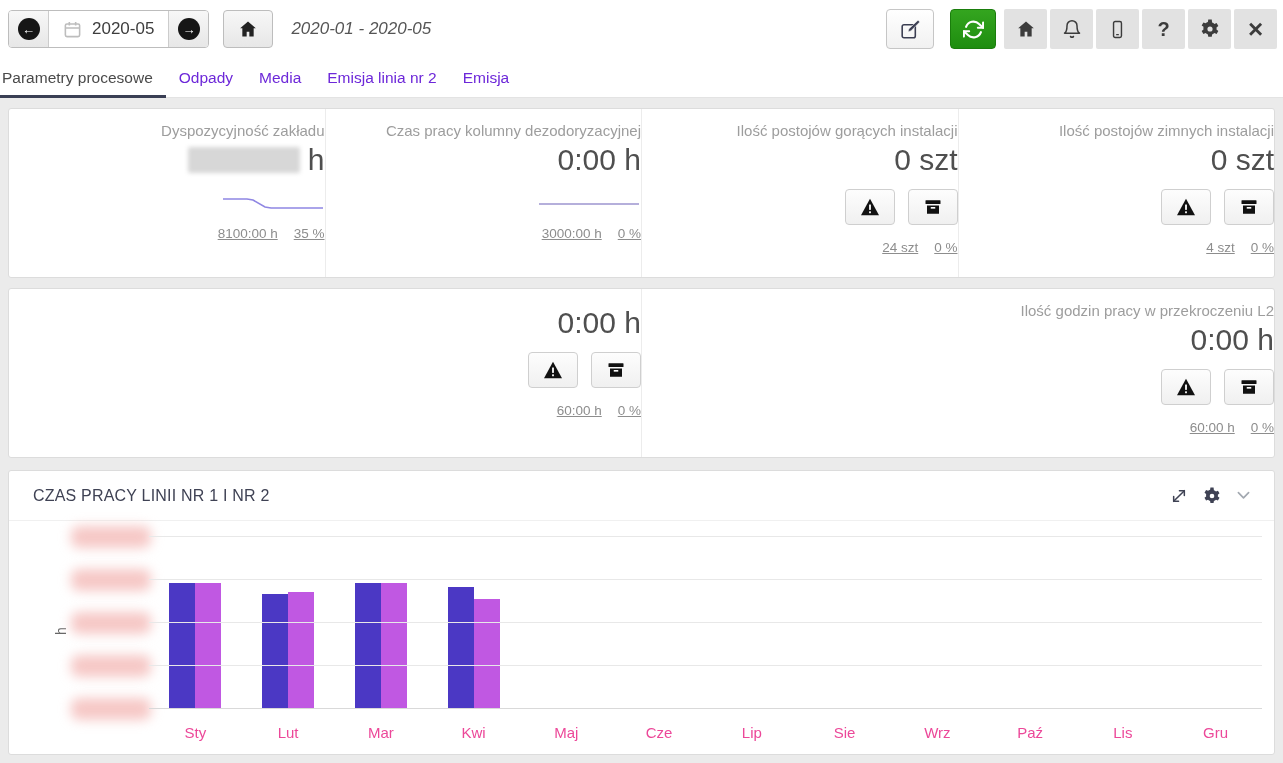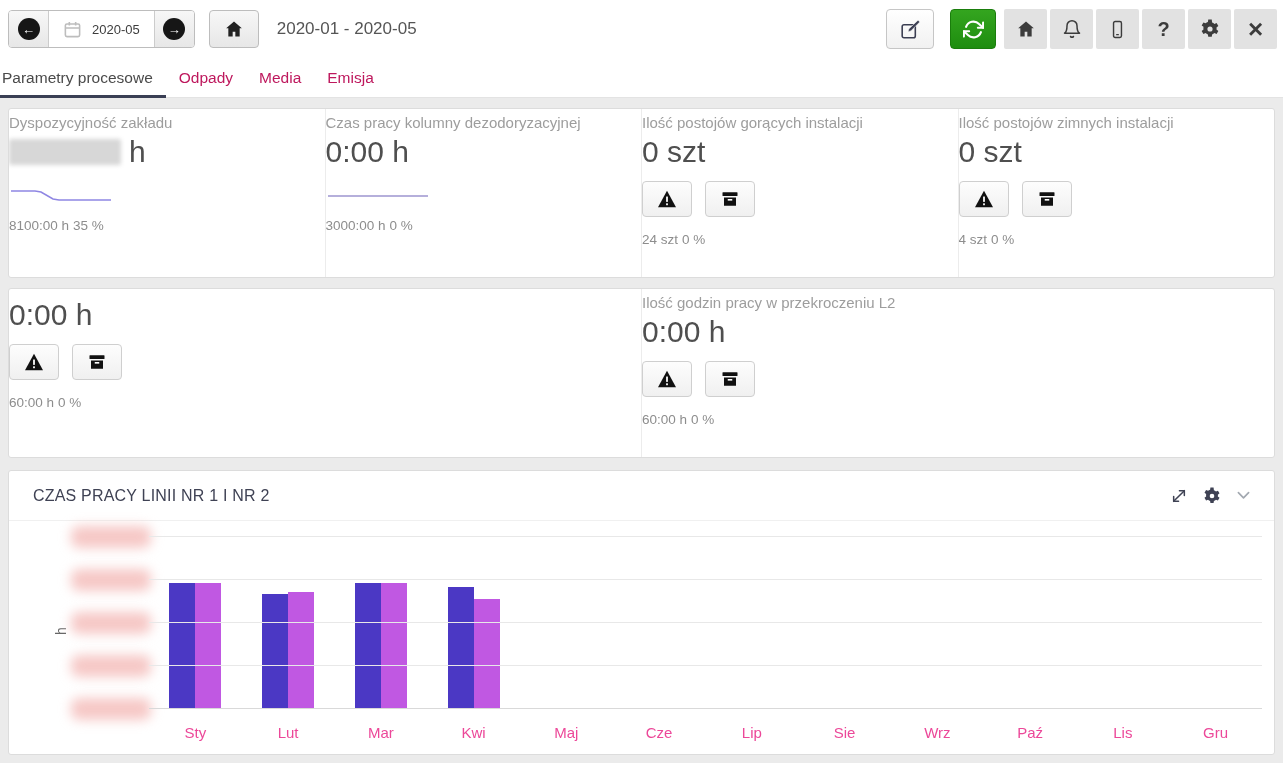--- a/index.html
+++ b/index.html
@@ -6,47 +6,47 @@
   html,body { width:1283px; height:763px; background:#ebebeb; font-family:"Liberation Sans", sans-serif; overflow:hidden; }
 
   
   .topbar { height:58px; background:#fff; display:flex; align-items:center; padding:0 6px 0 8px; }
   .date-group { display:flex; align-items:stretch; height:38px; border:1px solid #bdbdbd; border-radius:4px; overflow:hidden; background:#fff; }
   .nav-btn { width:40px; display:flex; align-items:center; justify-content:center; background:linear-gradient(#f7f7f7,#e7e7e7); cursor:pointer; }
   .nav-btn.left { border-right:1px solid #ccc; }
   .nav-btn.right { border-left:1px solid #ccc; }
   .circle-arrow { width:22px; height:22px; border-radius:50%; background:#161616; color:#fff; display:flex; align-items:center; justify-content:center; font-size:13px; font-weight:bold; }
   .period-field { display:flex; align-items:center; gap:10px; padding:0 14px; background:#fff; }
-  .period-text { font-size:13px; color:#3d3d3d; }
+  .period-text { font-size:17px; color:#3d3d3d; }
   .tool-home { margin-left:14px; width:50px; height:38px; border:1px solid #bdbdbd; border-radius:4px; background:linear-gradient(#f7f7f7,#e7e7e7); display:flex; align-items:center; justify-content:center; cursor:pointer; }
-  .range-label { margin-left:18px; font-size:17px; color:#555; }
+  .range-label { margin-left:18px; font-size:17px; color:#555;font-style:italic; }
   .tb-spacer { flex:1; }
   .edit-btn { width:48px; height:40px; border:1px solid #c6c6c6; border-radius:4px; background:linear-gradient(#ffffff,#f1f1f1); display:flex; align-items:center; justify-content:center; cursor:pointer; }
   .refresh-btn { width:46px; height:40px; margin-left:16px; border:1px solid #1a7d0c; border-radius:4px; background:linear-gradient(#34a51f,#1e8d0f); display:flex; align-items:center; justify-content:center; cursor:pointer; }
   .sq-btn { width:43px; height:40px; margin-left:3px; background:#e2e2e2; display:flex; align-items:center; justify-content:center; color:#3c3c3c; cursor:pointer; border-radius:2px; }
   .sq-btn.first { margin-left:8px; }
   .qmark { font-size:20px; font-weight:bold; color:#3c3c3c; }
   .xmark { font-size:26px; font-weight:bold; color:#3c3c3c; line-height:20px; }
 
   
   .tabs { height:40px; background:#fff; border-bottom:1px solid #e3e3e3; display:flex; align-items:flex-end; padding:0; }
-  .tab { padding:9px 13px 10px 13px; font-size:15.5px; color:#be185d; cursor:pointer; white-space:nowrap; }
+  .tab { padding:9px 13px 10px 13px; font-size:15.5px; color:#6d28d9; cursor:pointer; white-space:nowrap; }
   .tab:first-child { padding-left:2px; }
   .tab.active { color:#4a4a4a; border-bottom:3px solid #3a3f54; margin-bottom:-1px; padding-bottom:8px; }
 
   
   .panel { margin:10px 8px 0 8px; background:#fff; border:1px solid #dcdcdc; border-radius:3px; }
   .cards-row { display:flex; height:168px; }
-  .card { flex:1; display:flex; flex-direction:column; align-items:flex-start; padding-top:5px; overflow:hidden; }
+  .card { flex:1; display:flex; flex-direction:column; align-items:flex-end; padding-top:13px; overflow:hidden; }
   .card + .card { border-left:1px solid #ececec; }
   .card-title { font-size:15px; color:#9d9d9d; }
   .card-value { margin-top:4px; font-size:30px; color:#4f4f4f; }
   .redacted-box { display:inline-block; width:112px; height:26px; background:#d7d7d7; border-radius:2px; filter:blur(2px); vertical-align:-3px; margin-right:8px; }
   .sparkline { margin-top:18px; }
-  .card-stats { margin-top:15px; font-size:13.5px; color:#8d8d8d; display:flex; gap:4px; }
+  .card-stats { margin-top:15px; font-size:13.5px; color:#8d8d8d; display:flex; gap:16px;text-decoration:underline; }
   .card-buttons { margin-top:12px; display:flex; gap:13px; }
   .icon-btn { width:50px; height:36px; border:1px solid #cfcfcf; border-radius:4px; background:linear-gradient(#fdfdfd,#f0f0f0); display:flex; align-items:center; justify-content:center; cursor:pointer; }
 
   
   .chart-panel { margin:12px 8px 0 8px; background:#fff; border:1px solid #dcdcdc; border-radius:3px; height:285px; }
   .chart-header { height:50px; display:flex; align-items:center; justify-content:space-between; padding:0 24px 0 24px; border-bottom:1px solid #f0f0f0; }
   .chart-title { font-size:16px; color:#3f4254; letter-spacing:.2px; }
   .chart-actions { display:flex; align-items:center; gap:16px; }
   .chart-actions .act { cursor:pointer; display:flex; align-items:center; }
   .chart-body { position:relative; height:232px; }
@@ -154,20 +154,21 @@
   </div>
   <div class="sq-btn">
     <span class="xmark">×</span>
   </div>
 </div>
 
 <div class="tabs">
   <span class="tab active">Parametry procesowe</span>
   <span class="tab">Odpady</span>
   <span class="tab">Media</span>
+  <span class="tab">Emisja linia nr 2</span>
   <span class="tab">Emisja</span>
 </div>
 
 <div class="panel">
   <div class="cards-row">
 
     <div class="card">
       <div class="card-title">Dyspozycyjność zakładu</div>
       <div class="card-value">
         <span class="redacted-box"></span><span>h</span>

